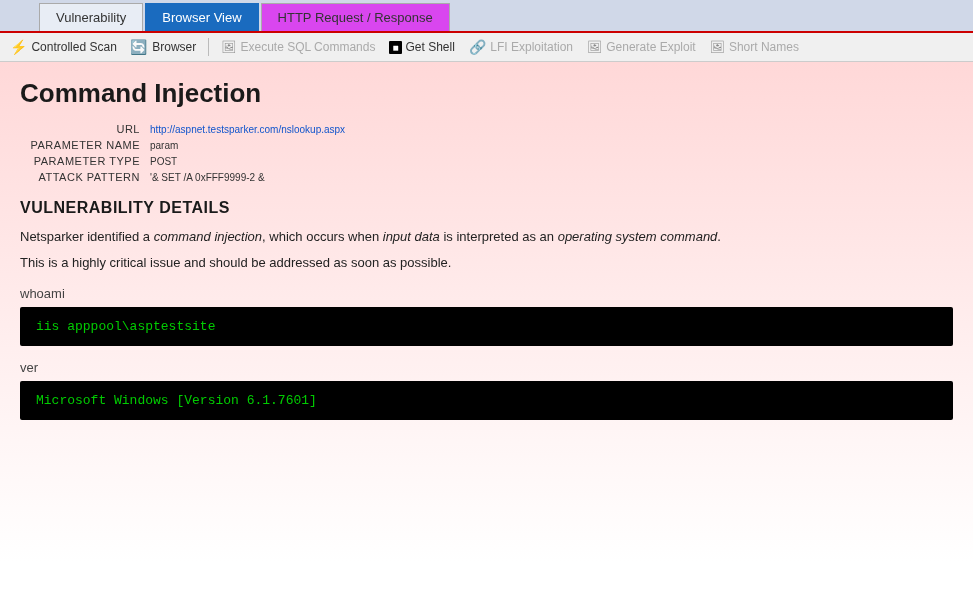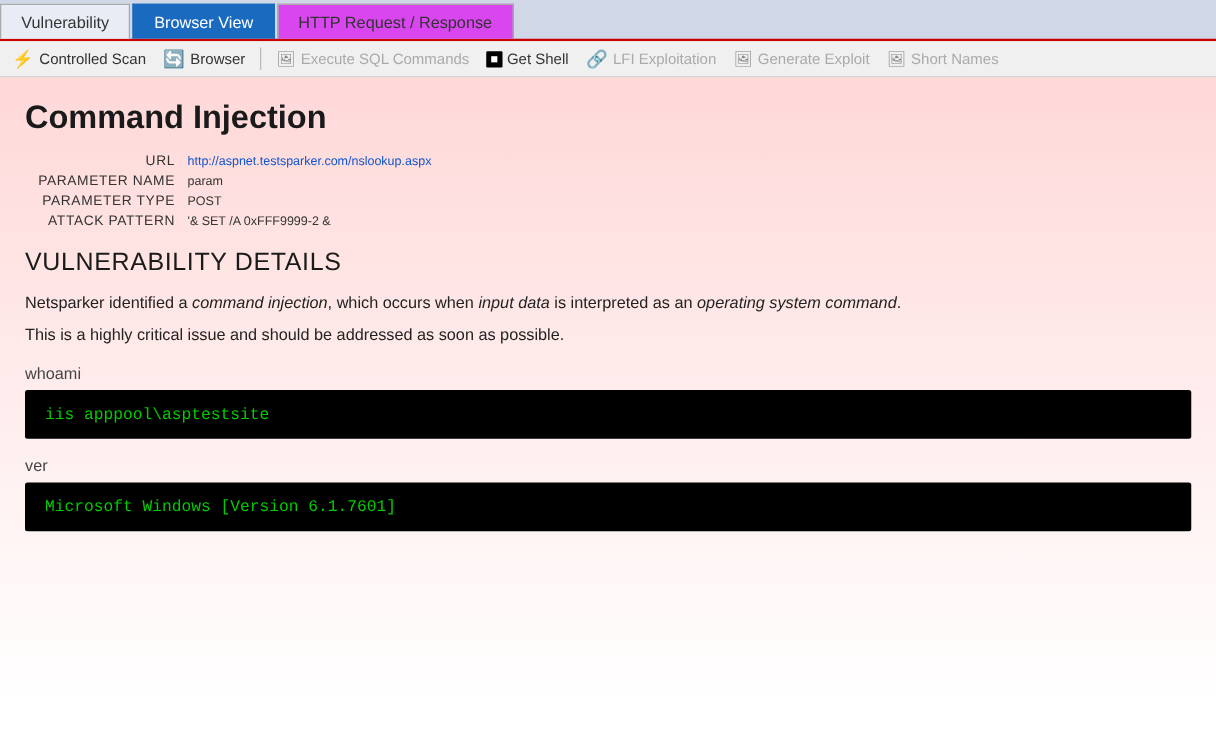--- a/index.html
+++ b/index.html
@@ -3,20 +3,21 @@
   <meta charset="utf-8">
   <style>
     * { box-sizing: border-box; margin: 0; padding: 0; }
     body { font-family: Arial, sans-serif; font-size: 13px; background: #fff; width: 973px; min-height: 600px; overflow-x: hidden; }
 
     
     .tab-bar {
       display: flex;
       background: #d0d8e8;
       border-bottom: 2px solid #cc0000;
+      padding-left: 39px;
     }
     .tab {
       padding: 6px 16px;
       cursor: pointer;
       font-size: 13px;
       color: #333;
       border: 1px solid #aaa;
       border-bottom: none;
       background: #d946ef;
       margin-right: 2px;
@@ -101,22 +102,22 @@
     .info-value {
       font-size: 10px;
       color: #333;
     }
     .info-value a {
       color: #1155cc;
       text-decoration: none;
     }
 
     .section-title {
-      font-size: 20px;
-      font-weight: normal;
+      font-size: 16px;
+      font-weight: bold;
       color: #1a1a1a;
       margin-top: 10px;
       margin-bottom: 10px;
       letter-spacing: 0.5px;
     }
 
     .description-text {
       font-size: 13px;
       color: #222;
       margin-bottom: 6px;

